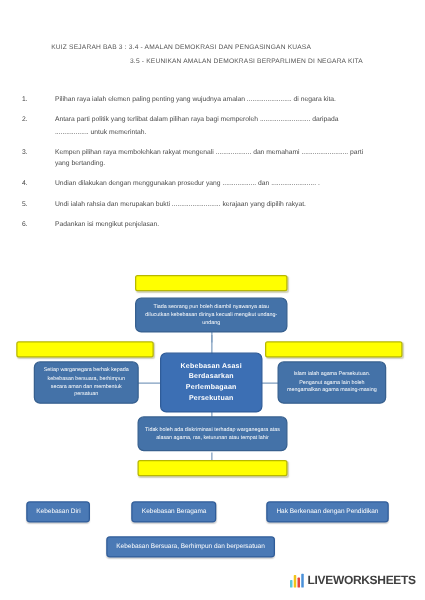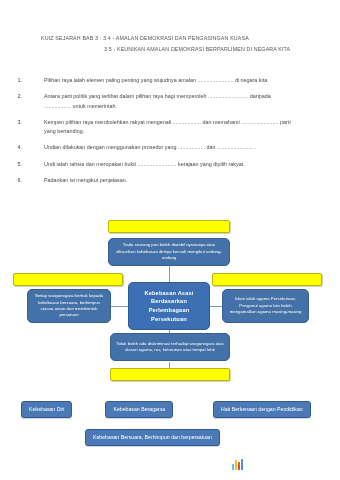--- a/index.html
+++ b/index.html
@@ -234,13 +234,14 @@
   <div class="chip chip-4">Kebebasan Bersuara, Berhimpun dan berpersatuan</div>
 </div>
 
 <div class="watermark">
   <span class="wm-mark">
     <span class="wm-bar wm-b1"></span>
     <span class="wm-bar wm-b2"></span>
     <span class="wm-bar wm-b3"></span>
     <span class="wm-bar wm-b4"></span>
   </span>
+  <span class="wm-text">LIVEWORKSHEETS</span>
 </div>
 
 </body></html>

